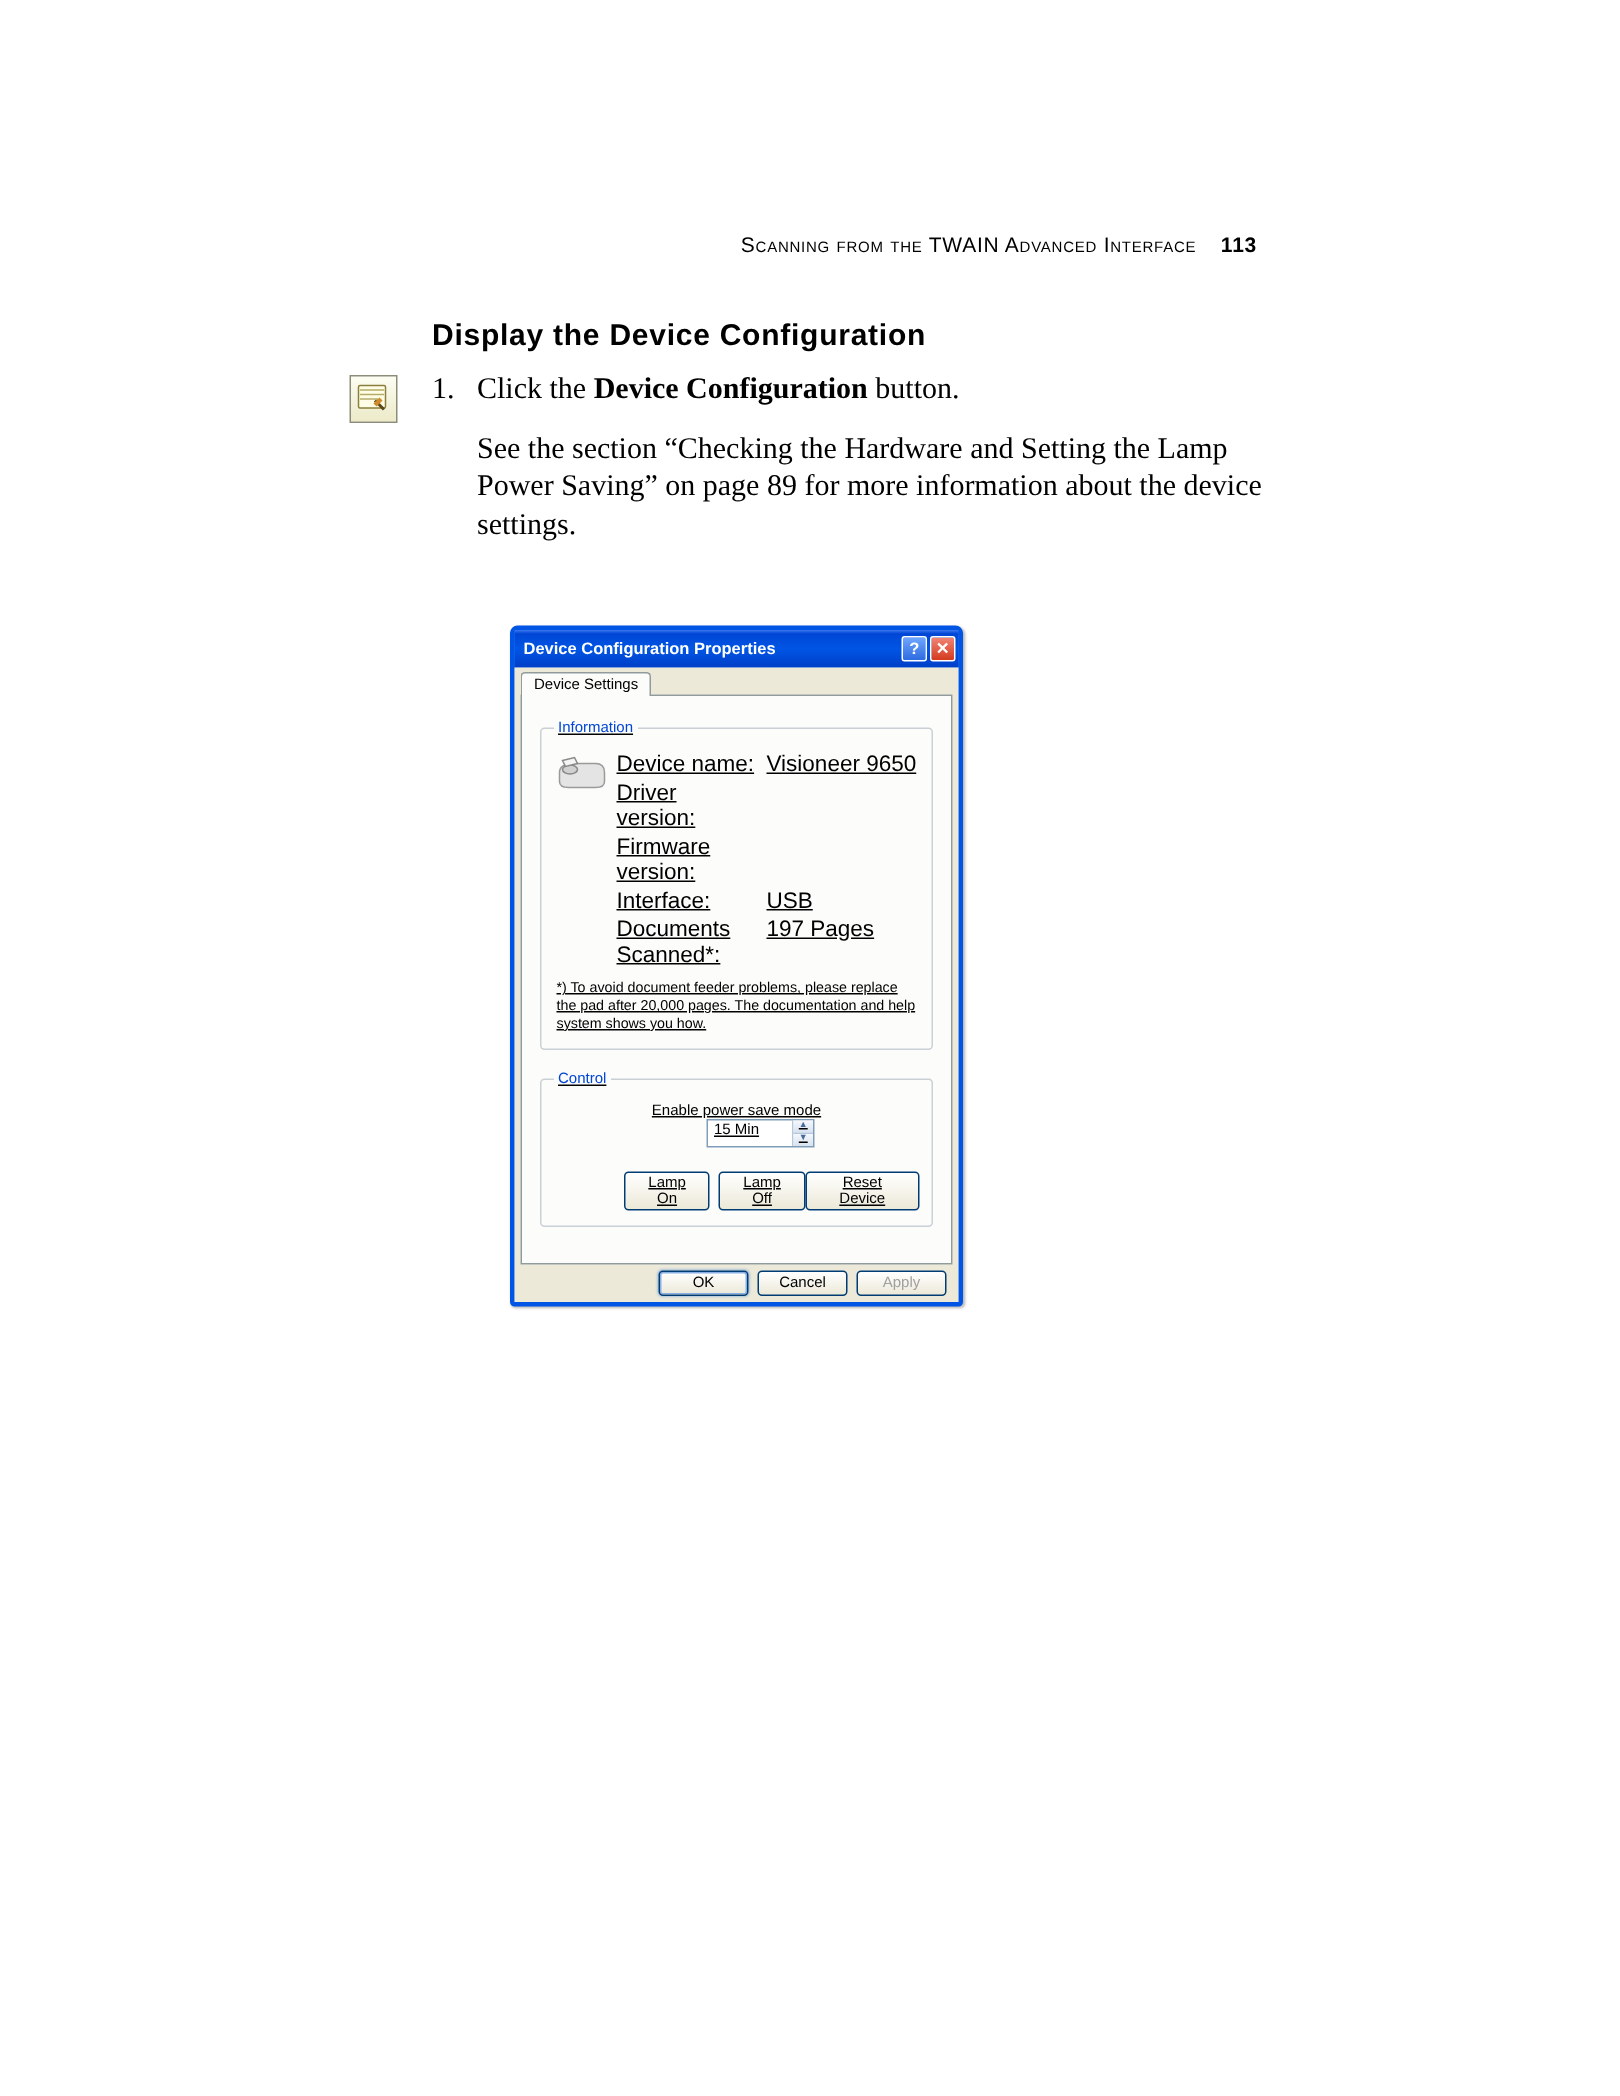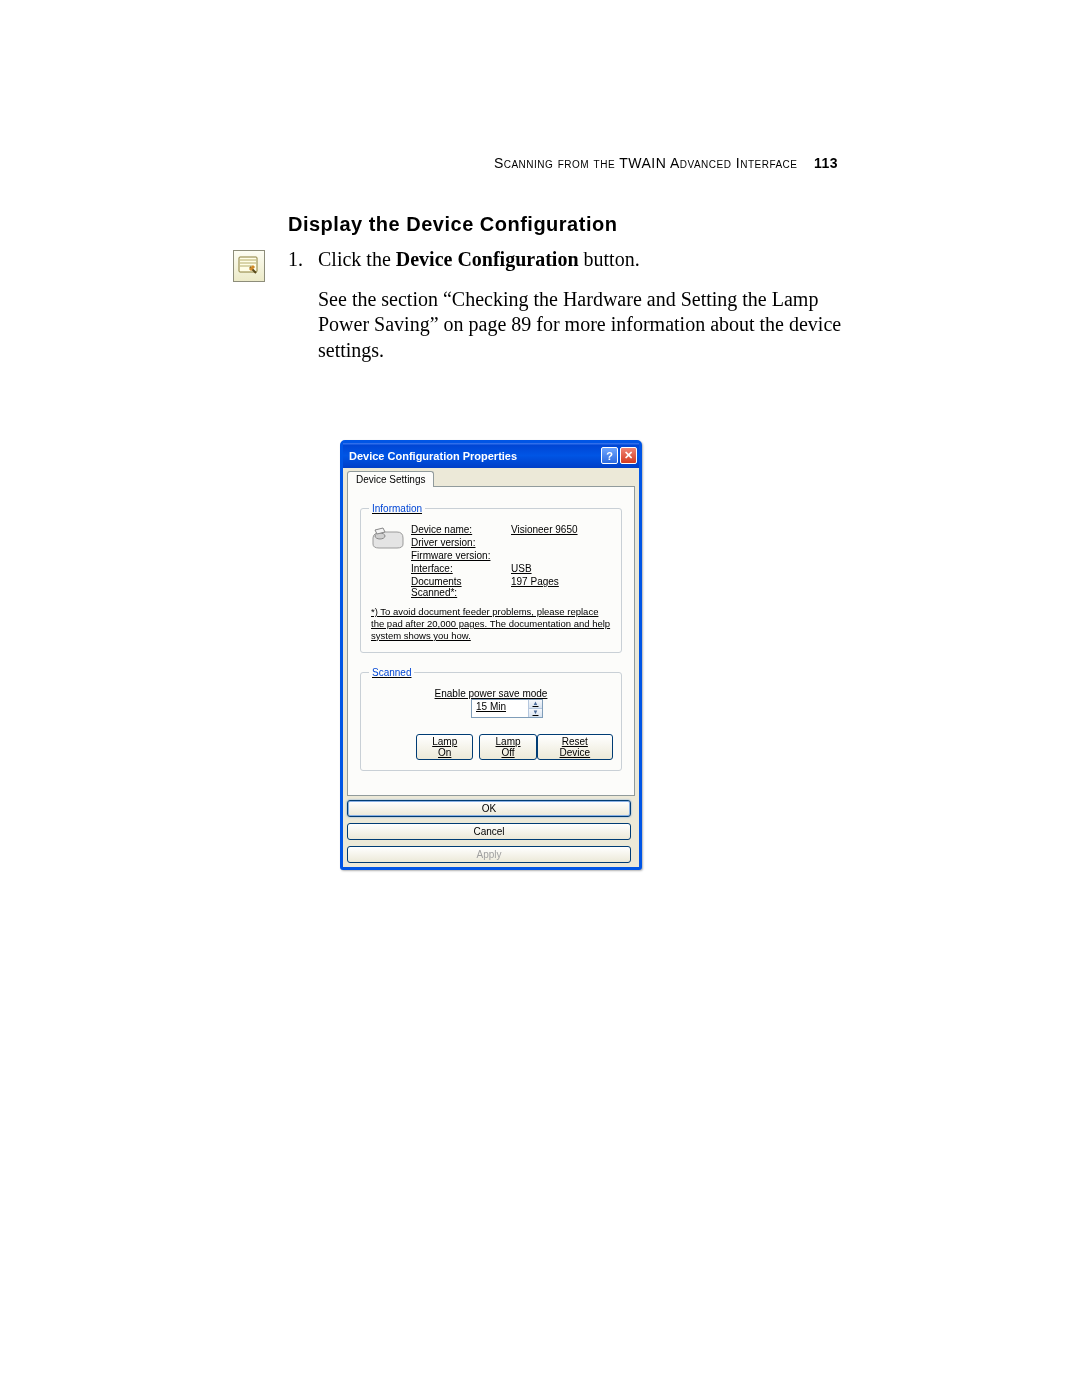--- a/index.html
+++ b/index.html
@@ -72,21 +72,21 @@
     flex: 0 0 30px;
   }
   .body-text .ind {
     margin-left: 30px;
   }
   .bold { font-weight: bold; }
 
   
   .dialog {
     position: absolute;
-    top: 440px;
+    top: 417px;
     left: 340px;
     width: 302px;
     background: #3b82f6;
     border: 3px solid #0055e5;
     border-radius: 5px 5px 3px 3px;
     font-family: Tahoma, Arial, sans-serif;
     font-size: 10px;
     box-sizing: border-box;
     box-shadow: 1px 1px 2px rgba(0,0,0,0.3);
   }
@@ -155,21 +155,21 @@
     color: #0046d5;
     font-size: 10px;
     padding: 0 3px;
   }
   .info-grid {
     display: grid;
     grid-template-columns: 38px 96px auto;
     column-gap: 4px;
     row-gap: 2px;
     align-items: start;
-    font-size: 10px;
+    font-size: 15px;
     margin-bottom: 8px;
   }
   .scanner-icon {
     grid-row: span 5;
     width: 36px;
     height: 28px;
   }
   .footnote {
     font-size: 9.5px;
     line-height: 1.25;
@@ -225,21 +225,20 @@
     padding: 1px 10px;
     min-width: 48px;
     box-sizing: border-box;
     text-align: center;
   }
   .dlg-bottom {
     display: flex;
     justify-content: flex-end;
     gap: 6px;
     padding: 4px 4px 0 0;
-    flex-direction: column;
   }
   .dlg-bottom .xp-btn { min-width: 60px; padding: 2px 0; }
   .xp-btn.default { box-shadow: 0 0 0 1px #88b0e4 inset, 0 0 2px #699bde; }
   .xp-btn.disabled { color: #a0a0a0; }
 </style>
 </head>
 <body>
 
 <div class="page">
 
@@ -305,21 +304,21 @@
             <div></div>
             <div>Interface:</div>
             <div>USB</div>
             <div>Documents Scanned*:</div>
             <div>197 Pages</div>
           </div>
           <div class="footnote">*)  To avoid document feeder problems, please replace the pad after 20,000 pages. The documentation and help system shows you how.</div>
         </fieldset>
 
         <fieldset>
-          <legend>Scanned</legend>
+          <legend>Control</legend>
           <div class="control-row">
             <span>Enable power save mode</span>
             <div class="spinner">
               <div class="val">15 Min</div>
               <div class="spin-btns">
                 <div>▲</div>
                 <div>▼</div>
               </div>
             </div>
           </div>

